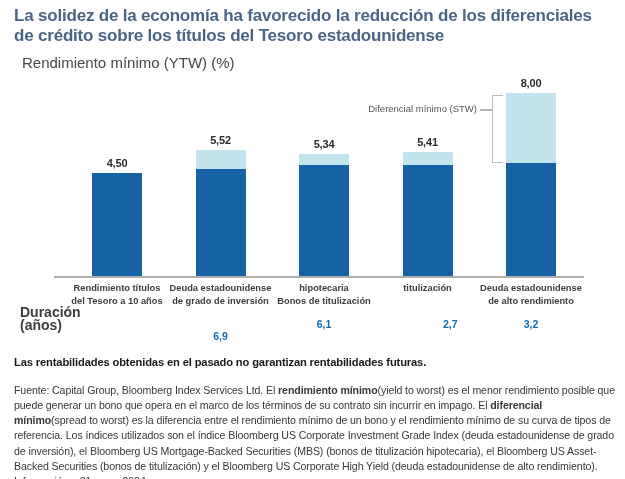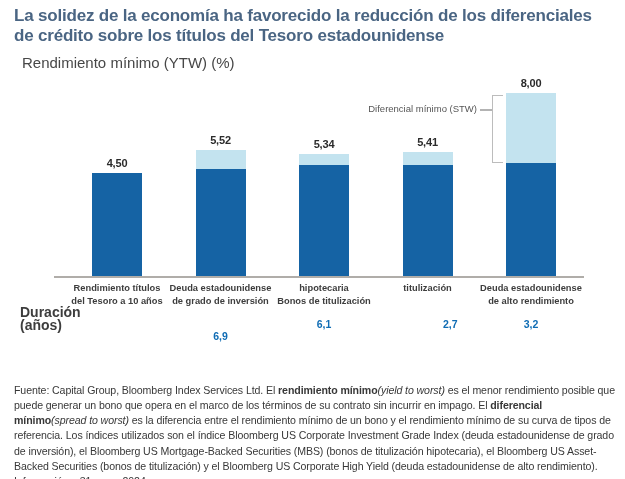--- a/index.html
+++ b/index.html
@@ -62,21 +62,21 @@
 
   .disclaimer{
     position:absolute;left:14px;top:356px;width:602px;
     font-size:11.2px;font-weight:bold;color:#1a1a1a;letter-spacing:-0.15px;
   }
   .source{
     position:absolute;left:14px;top:372px;width:602px;
     font-size:10.6px;color:#383838;line-height:15.3px;letter-spacing:-0.1px;
   }
   .seg-bold{font-weight:bold;}
-  .seg-italic{font-style:italic;}
+  .seg-italic{}
 </style>
 </head>
 <body>
 
 <div class="page">
 
   <div class="title">La solidez de la economía ha favorecido la reducción de los diferenciales de crédito sobre los títulos del Tesoro estadounidense</div>
 
   <div class="axis-label">Rendimiento mínimo (YTW) (%)</div>
 
@@ -122,16 +122,17 @@
       <div class="seg" style="left: 506px; top: 93px; width: 50px; height: 70px; background: rgb(195, 227, 239);"></div>
       <div class="seg" style="left: 506px; top: 163px; width: 50px; height: 113px; background: rgb(21, 99, 164);"></div>
       <div class="val" style="left: 501px; top: 77px;">8,00</div>
       <div class="cat" style="left: 474px; top: 282px;">
         <div>Deuda estadounidense</div>
         <div>de alto rendimiento</div>
       </div>
       <div class="dur" style="left: 501px; top: 318px; color: rgb(15, 108, 180);">3,2</div>
     </div>
 
+  <div class="disclaimer">Las rentabilidades obtenidas en el pasado no garantizan rentabilidades futuras.</div>
 
   <p class="source"><span>Fuente: Capital Group, Bloomberg Index Services Ltd. El </span><span class="seg-bold">rendimiento mínimo</span><span class="seg-italic">(yield to worst)</span><span> es el menor rendimiento posible que puede generar un bono que opera en el marco de los términos de su contrato sin incurrir en impago. El </span><span class="seg-bold">diferencial mínimo</span><span class="seg-italic">(spread to worst)</span><span> es la diferencia entre el rendimiento mínimo de un bono y el rendimiento mínimo de su curva de tipos de referencia. Los índices utilizados son el índice Bloomberg US Corporate Investment Grade Index (deuda estadounidense de grado de inversión), el Bloomberg US Mortgage-Backed Securities (MBS) (bonos de titulización hipotecaria), el Bloomberg US Asset-Backed Securities (bonos de titulización) y el Bloomberg US Corporate High Yield (deuda estadounidense de alto rendimiento). Información a 31 mayo 2024.</span></p>
 
 </div>
 
 </body></html>

